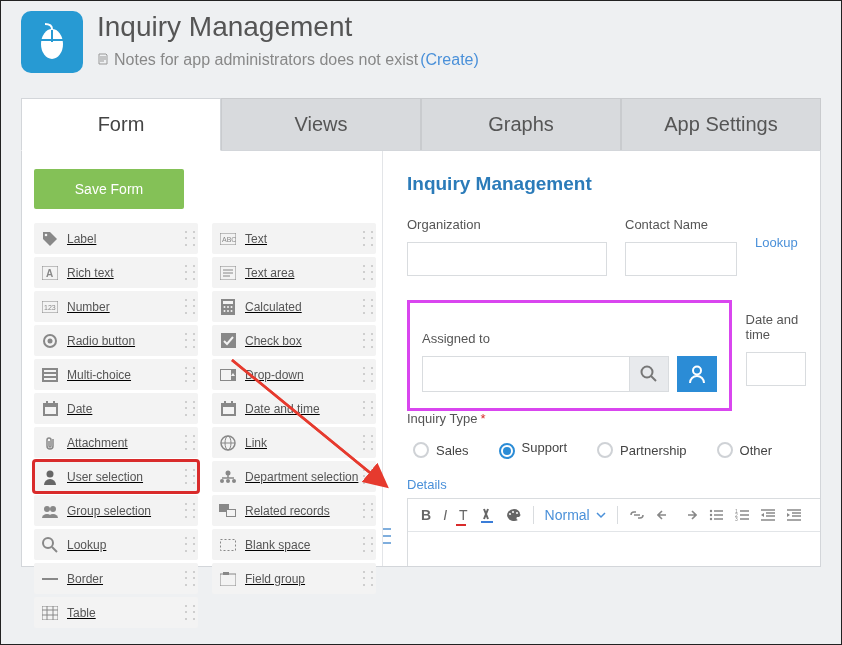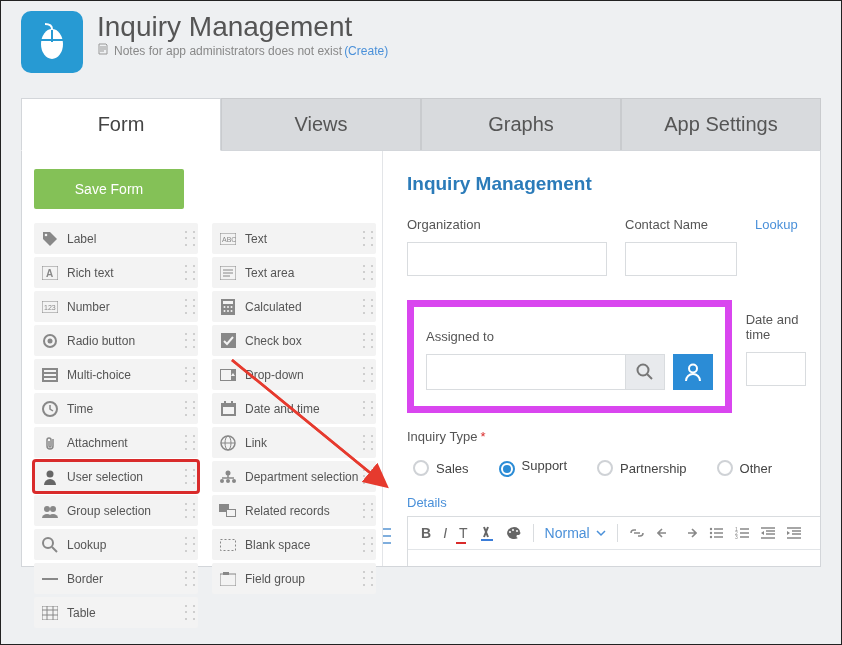--- a/index.html
+++ b/index.html
@@ -26,22 +26,22 @@
     align-items: center;
     justify-content: center;
     margin-right: 14px;
   }
   .app-title {
     font-size: 28px;
     font-weight: 300;
     color: #555;
   }
   .app-note {
-    margin-top: 0;
-    font-size: 12px;
+    margin-top: 8px;
+    font-size: 16px;
     color: #888;
     display: flex;
     align-items: center;
   }
   .app-note a { color: #4a90d9; text-decoration: none; margin-left: 2px; }
   .note-icon { margin-right: 5px; color:#999; }
   .tabs {
     display: flex;
     margin: 20px 20px 0 20px;
     border-bottom: 1px solid #d3d6da;
@@ -90,20 +90,21 @@
     font-size: 14px;
     border: none;
     border-radius: 2px;
     cursor: pointer;
   }
   .field-grid {
     display: grid;
     grid-template-columns: 1fr 1fr;
     gap: 3px 14px;
     padding: 0 6px;
+    text-decoration: underline;
   }
   .field-item {
     display: flex;
     align-items: center;
     height: 31px;
     background: #f3f3f3;
     border-radius: 2px;
     padding-left: 6px;
     font-size: 12px;
     color: #555;
@@ -147,40 +148,39 @@
   }
   .canvas-title {
     color: #2b7bb9;
     font-size: 19px;
     font-weight: 600;
     margin-bottom: 22px;
   }
   .field-row {
     display: flex;
     gap: 18px;
-    align-items: flex-start;
+    align-items: center;
     margin-bottom: 24px;
     flex-wrap: wrap;
   }
   .ff { display: flex; flex-direction: column; }
   .ff-label { font-size: 13px; color: #555; margin-bottom: 10px; }
   .ff-input {
     height: 34px;
     border: 1px solid #d9dcdf;
     background: #fff;
     padding: 0 8px;
     font-size: 13px;
   }
   .w200 { width: 200px; }
   .w120 { width: 112px; }
   .lookup-link { color:#4a90d9; font-size:13px; cursor:pointer; margin-bottom: 8px; }
   .assigned-wrap {
-    border: 7px solid #d946ef;
-    padding: 22px 12px 16px 12px;
-    margin-bottom: 16px;
+    border: 3px solid #d946ef;
+    padding: 28px 12px 16px 12px;
     width: 350px;
     z-index: 6;
     position: relative;
   }
   .assigned-wrap .ff-label { margin-bottom: 10px; }
   .assigned-row { display:flex; align-items:stretch; }
   .assigned-row input {
     flex: 1;
     height: 36px;
     border: 1px solid #d9dcdf;
@@ -529,26 +529,28 @@
             </span>
             <span>
               <b></b>
               <b></b>
             </span>
           </span>
       </div>
 
       <div class="field-item">
         <span class="fi-icon">
-            <svg width="16" height="16" viewBox="0 0 16 16">
-              <circle cx="8" cy="8" r="7" fill="none" stroke="#888" stroke-width="2"></circle>
-              <path d="M8 4 v4 l3 2" fill="none" stroke="#888" stroke-width="1.5"></path>
-            </svg>
-          </span>
-        <span>Time</span>
+            <svg width="15" height="15" viewBox="0 0 15 15">
+              <rect x="0" y="2" width="15" height="13" fill="#888"></rect>
+              <rect x="2" y="6" width="11" height="7" fill="#f3f3f3"></rect>
+              <rect x="3" y="0" width="2" height="4" fill="#888"></rect>
+              <rect x="10" y="0" width="2" height="4" fill="#888"></rect>
+            </svg>
+          </span>
+        <span>Date</span>
         <span class="grip">
             <span>
               <b></b>
               <b></b>
             </span>
             <span>
               <b></b>
               <b></b>
             </span>
             <span>

